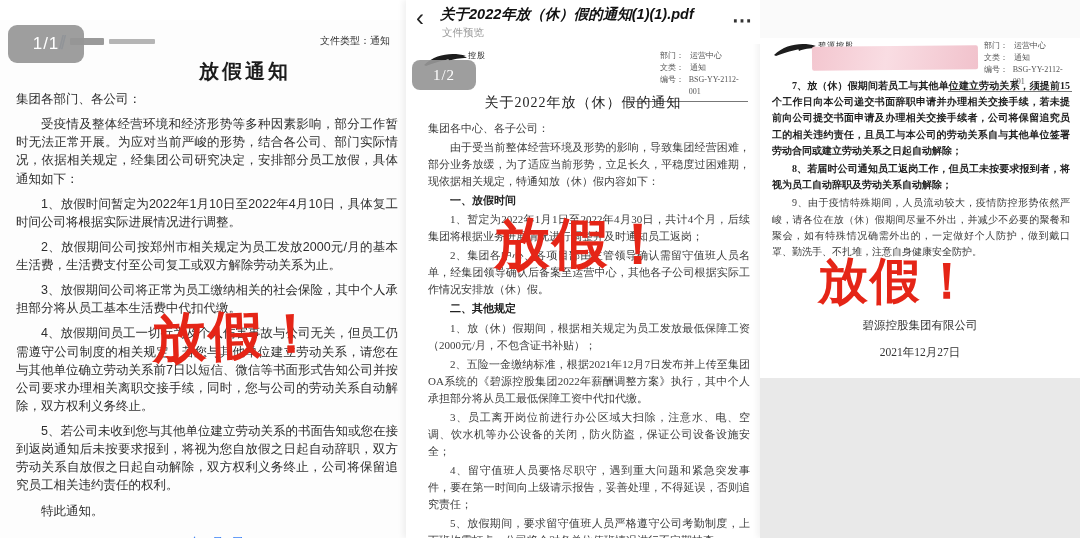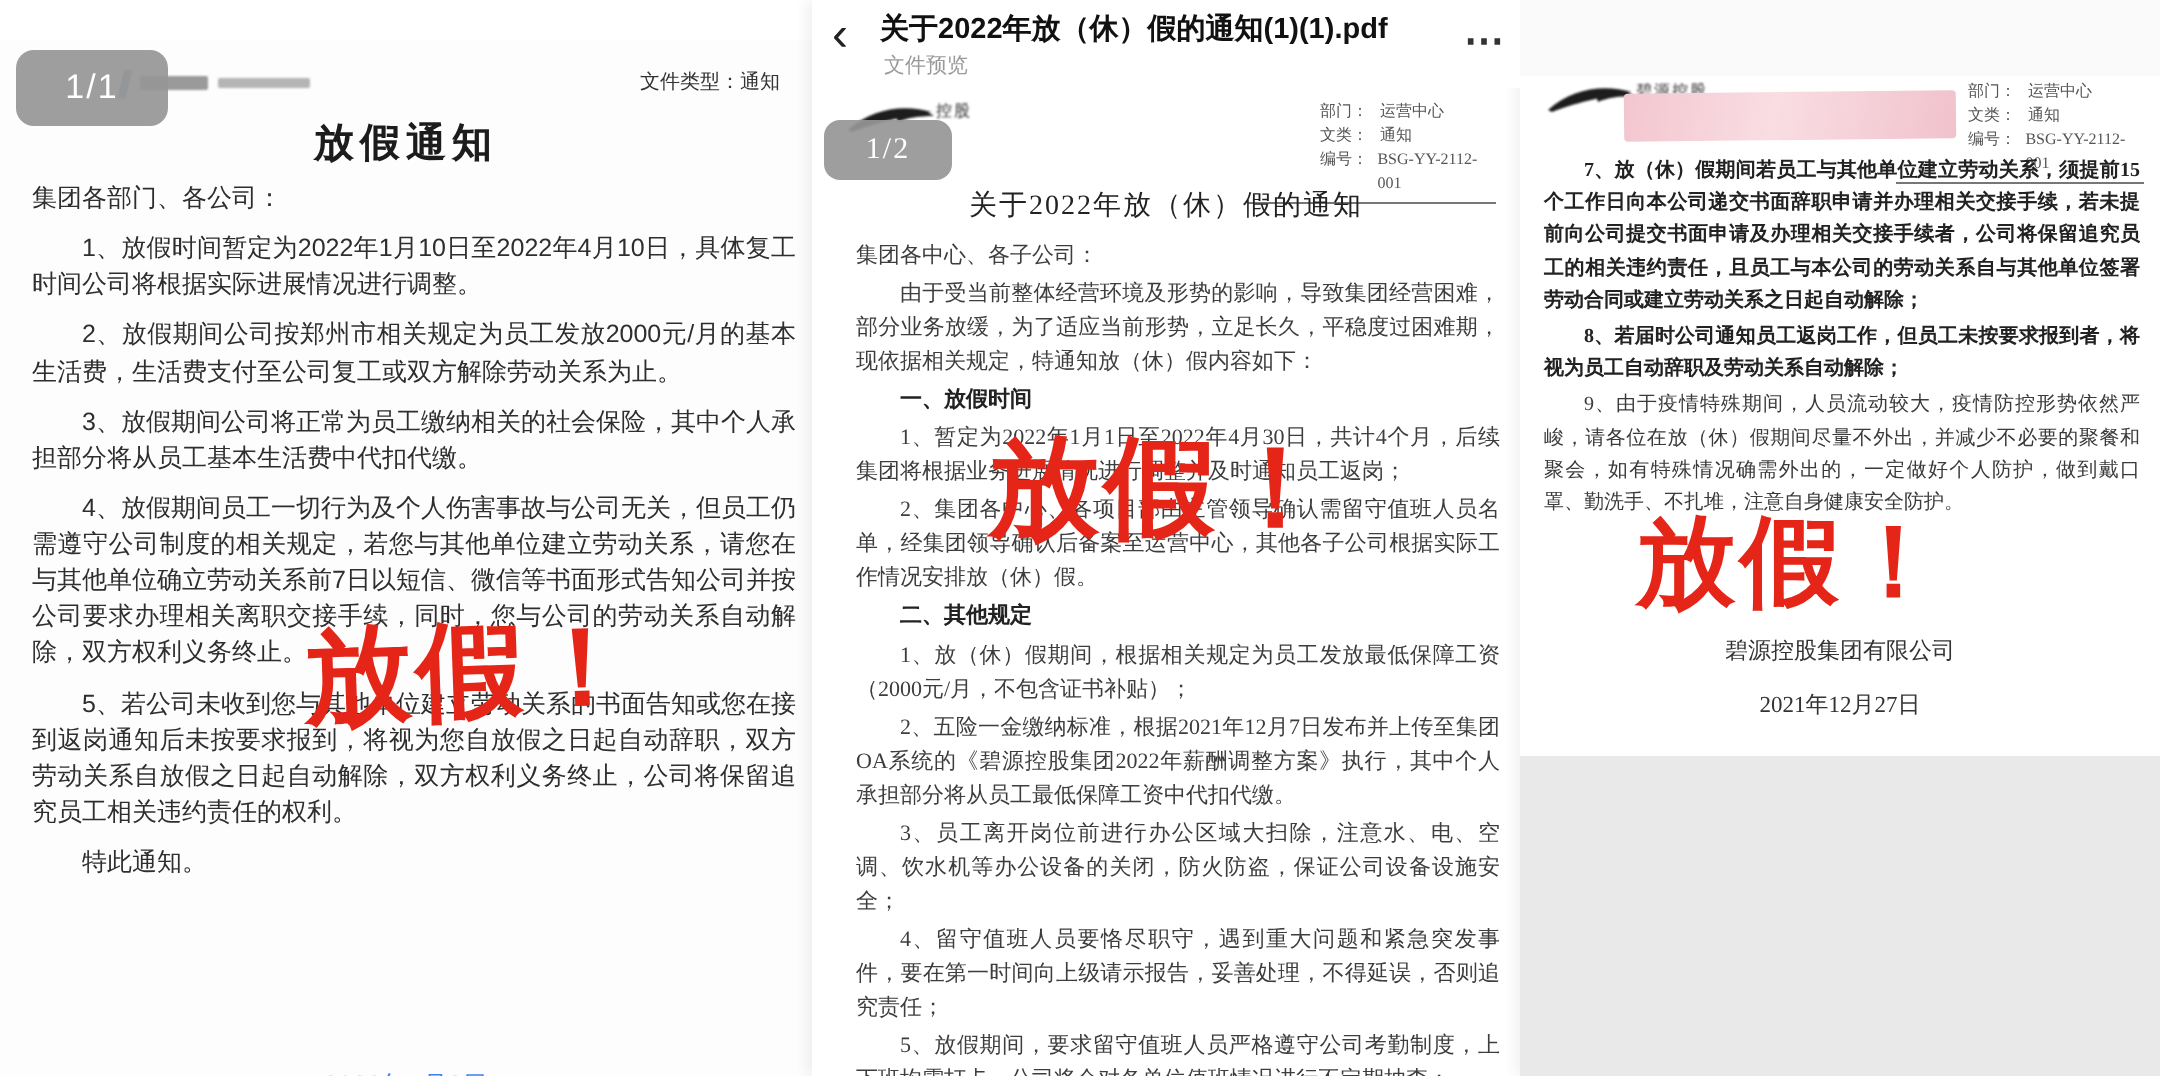--- a/index.html
+++ b/index.html
@@ -16,42 +16,42 @@
     position:absolute;background:rgba(150,150,150,.92);color:#fff;
     border-radius:9px;display:flex;align-items:center;justify-content:center;
     font-size:17px;letter-spacing:1px;z-index:6;
   }
   .badge-left{left:8px;top:5px;width:76px;height:38px;}
   .left-logo{position:absolute;left:58px;top:13px;display:flex;align-items:center;gap:5px;filter:blur(.6px);}
   .logo-slash{color:#5b7fb5;font-weight:bold;font-style:italic;font-size:14px;}
   .blur-bar{background:#9a9a9a;height:7px;border-radius:1px;}
   .left-doctype{position:absolute;right:16px;top:14px;font-size:10px;color:#333;}
   .left-title{position:absolute;left:0;top:38px;width:100%;text-align:center;
-    font-size:20px;font-weight:bold;letter-spacing:3px;color:#1c1c1c;}
+    font-size:20px;font-weight:bold;letter-spacing:3px;color:#1c1c1c;padding-left:42px;}
   .left-body{position:absolute;left:16px;right:8px;top:70px;font-size:12.5px;
     line-height:1.45;text-align:justify;color:#2e2e2e;}
   .left-body p{margin:0 0 7px;text-indent:2em;}
   .left-body p.no-indent{text-indent:0;}
   .left-date{position:absolute;left:0;bottom:6px;width:100%;text-align:center;font-size:13px;color:#3b82f6;}
 
   
   .stamp{
     position:absolute;color:#e52517;font-weight:900;white-space:nowrap;
     font-family:"Liberation Sans",sans-serif;z-index:9;letter-spacing:2px;
   }
   .stamp-left{left:152px;top:280px;font-size:54px;transform:rotate(-2deg);}
   .stamp-mid{left:88px;top:163px;font-size:56px;}
   .stamp-right{left:58px;top:248px;font-size:50px;}
 
   
   .panel-mid{left:406px;width:354px;background:#fff;box-shadow:-3px 0 6px rgba(0,0,0,.06);}
   .mid-header{position:absolute;left:0;top:0;width:100%;height:44px;background:#fff;z-index:5;}
   .back-icon{position:absolute;left:10px;top:6px;font-size:24px;color:#222;line-height:1;cursor:pointer;}
   .mid-title{position:absolute;left:34px;top:5px;right:28px;font-size:14.5px;font-weight:bold;
-    color:#111;white-space:nowrap;overflow:hidden;}
+    color:#111;white-space:nowrap;overflow:hidden;font-style:italic;}
   .mid-subtitle{position:absolute;left:36px;top:26px;font-size:10.5px;color:#999;}
   .more-icon{position:absolute;right:8px;top:8px;font-size:20px;color:#333;font-weight:bold;cursor:pointer;}
   .mid-doc{position:absolute;left:0;top:44px;right:0;bottom:0;background:#fff;
     font-family:"Liberation Serif","DejaVu Serif",serif;color:#3d3d3d;}
   .doc-logo{position:absolute;display:flex;align-items:flex-start;filter:blur(.4px);}
   .mid-logo{left:16px;top:8px;}
   .logo-text{font-size:8px;color:#222;letter-spacing:1px;margin-top:-2px;}
   .badge-mid{left:6px;top:60px;width:64px;height:30px;font-size:15px;border-radius:8px;position:absolute;top:16px;left:6px;}
   .meta{position:absolute;right:12px;top:6px;width:124px;font-size:8px;color:#555;
     border-bottom:1px solid #777;padding-bottom:3px;line-height:1.5;}
@@ -95,20 +95,21 @@
     <span class="blur-bar" style="width:34px"></span>
     <span class="blur-bar" style="width:46px;height:5px;background:#b5b5b5"></span>
   </div>
 
   <div class="left-doctype">文件类型：通知</div>
 
   <div class="left-title">放假通知</div>
 
   <div class="left-body">
     <p class="no-indent">集团各部门、各公司：</p>
+    <p>受疫情及整体经营环境和经济形势等多种因素影响，部分工作暂时无法正常开展。为应对当前严峻的形势，结合各公司、部门实际情况，依据相关规定，经集团公司研究决定，安排部分员工放假，具体通知如下：</p>
     <p>1、放假时间暂定为2022年1月10日至2022年4月10日，具体复工时间公司将根据实际进展情况进行调整。</p>
     <p>2、放假期间公司按郑州市相关规定为员工发放2000元/月的基本生活费，生活费支付至公司复工或双方解除劳动关系为止。</p>
     <p>3、放假期间公司将正常为员工缴纳相关的社会保险，其中个人承担部分将从员工基本生活费中代扣代缴。</p>
     <p>4、放假期间员工一切行为及个人伤害事故与公司无关，但员工仍需遵守公司制度的相关规定，若您与其他单位建立劳动关系，请您在与其他单位确立劳动关系前7日以短信、微信等书面形式告知公司并按公司要求办理相关离职交接手续，同时，您与公司的劳动关系自动解除，双方权利义务终止。</p>
     <p>5、若公司未收到您与其他单位建立劳动关系的书面告知或您在接到返岗通知后未按要求报到，将视为您自放假之日起自动辞职，双方劳动关系自放假之日起自动解除，双方权利义务终止，公司将保留追究员工相关违约责任的权利。</p>
     <p>特此通知。</p>
   </div>
 
   <div class="left-date">2022年1月8日</div>
 

